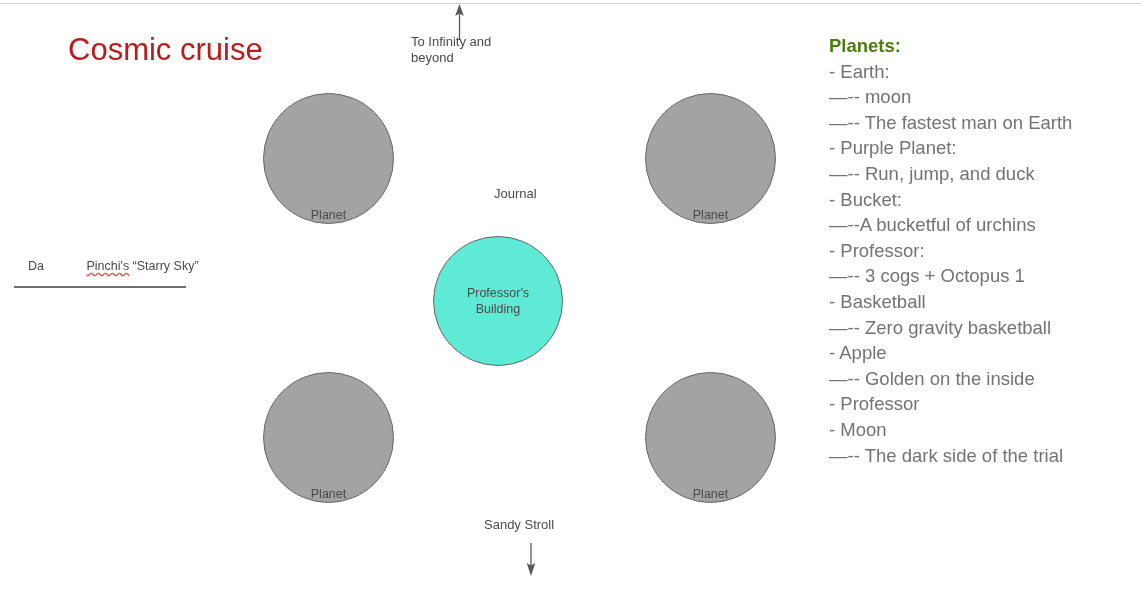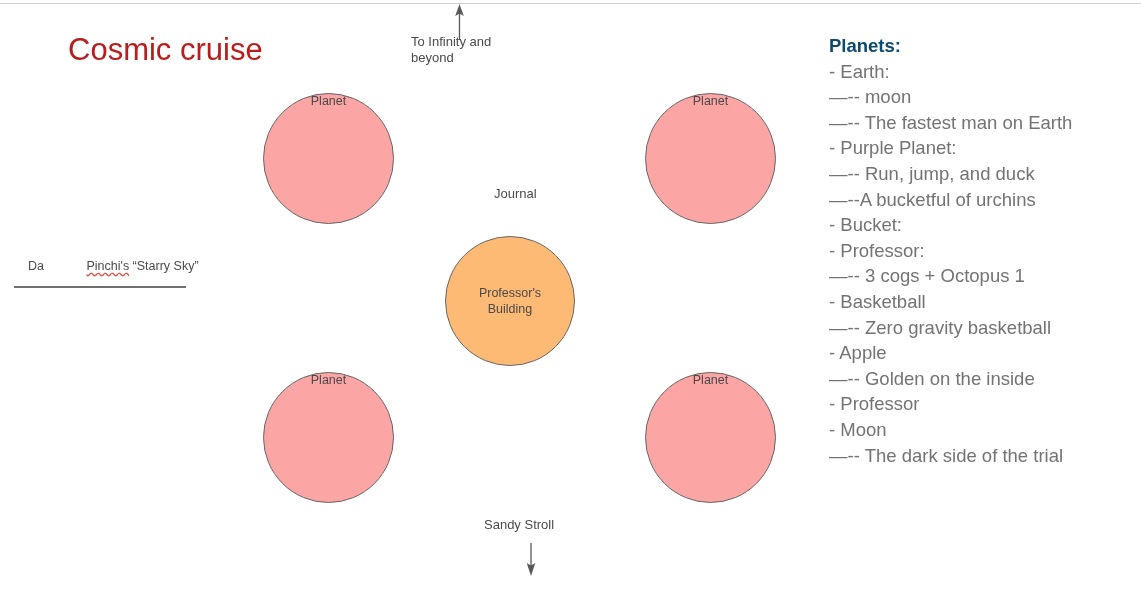--- a/index.html
+++ b/index.html
@@ -39,47 +39,47 @@
     color: #b91c1c;
     white-space: nowrap;
   }
 
   
   .planet {
     position: absolute;
     width: 131px;
     height: 131px;
     border-radius: 50%;
-    background: #fca5a5;
+    background: #a3a3a3;
     border: 1.3px solid #666666;
     box-sizing: border-box;
     display: flex;
-    align-items: flex-start;
+    align-items: flex-end;
     justify-content: center;
   }
   .planet .planet-label {
     font-size: 12.5px;
     color: #4a4a4a;
     text-align: center;
     line-height: 15px;
   }
   .planet.tl { left: 263px; top: 93px; }
   .planet.tr { left: 645px; top: 93px; }
   .planet.bl { left: 263px; top: 372px; }
   .planet.br { left: 645px; top: 372px; }
 
   
   .building {
     position: absolute;
-    left: 445px;
+    left: 433px;
     top: 236px;
     width: 130px;
     height: 130px;
     border-radius: 50%;
-    background: #fdba74;
+    background: #5eead4;
     border: 1.3px solid #666666;
     box-sizing: border-box;
     display: flex;
     align-items: center;
     justify-content: center;
   }
   .building .building-label {
     font-size: 12.5px;
     color: #4a4a4a;
     text-align: center;
@@ -144,21 +144,21 @@
     width: 305px;
   }
   .outline-line {
     font-size: 18.5px;
     line-height: 25.6px;
     color: #737373;
     white-space: pre;
   }
   .outline-line.heading {
     font-weight: bold;
-    color: #0c4a6e;
+    color: #4d7c0f;
   }
 </style>
 </head>
 <body>
 
 <div id="canvas">
 
   <div class="top-rule"></div>
 
   <div class="slide-title">Cosmic cruise</div>
@@ -204,22 +204,22 @@
     <div class="caption-rule"></div>
   </div>
 
   <div class="outline">
     <div class="outline-line heading">Planets:</div>
     <div class="outline-line">- Earth:</div>
     <div class="outline-line">—-- moon</div>
     <div class="outline-line">—-- The fastest man on Earth</div>
     <div class="outline-line">- Purple Planet:</div>
     <div class="outline-line">—-- Run, jump, and duck</div>
+    <div class="outline-line">- Bucket:</div>
     <div class="outline-line">—--A bucketful of urchins</div>
-    <div class="outline-line">- Bucket:</div>
     <div class="outline-line">- Professor:</div>
     <div class="outline-line">—-- 3 cogs + Octopus 1</div>
     <div class="outline-line">- Basketball</div>
     <div class="outline-line">—-- Zero gravity basketball</div>
     <div class="outline-line">- Apple</div>
     <div class="outline-line">—-- Golden on the inside</div>
     <div class="outline-line">- Professor</div>
     <div class="outline-line">- Moon</div>
     <div class="outline-line">—-- The dark side of the trial</div>
   </div>

